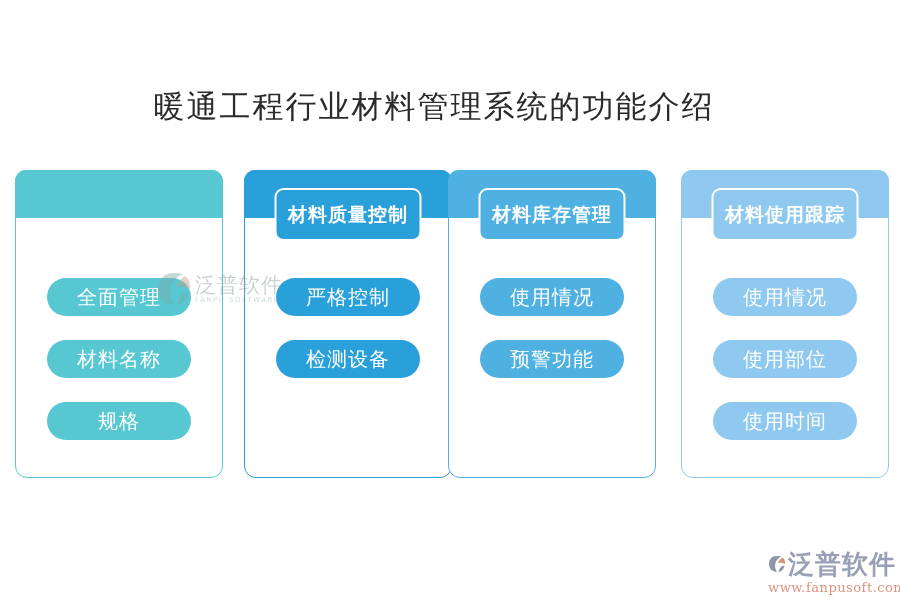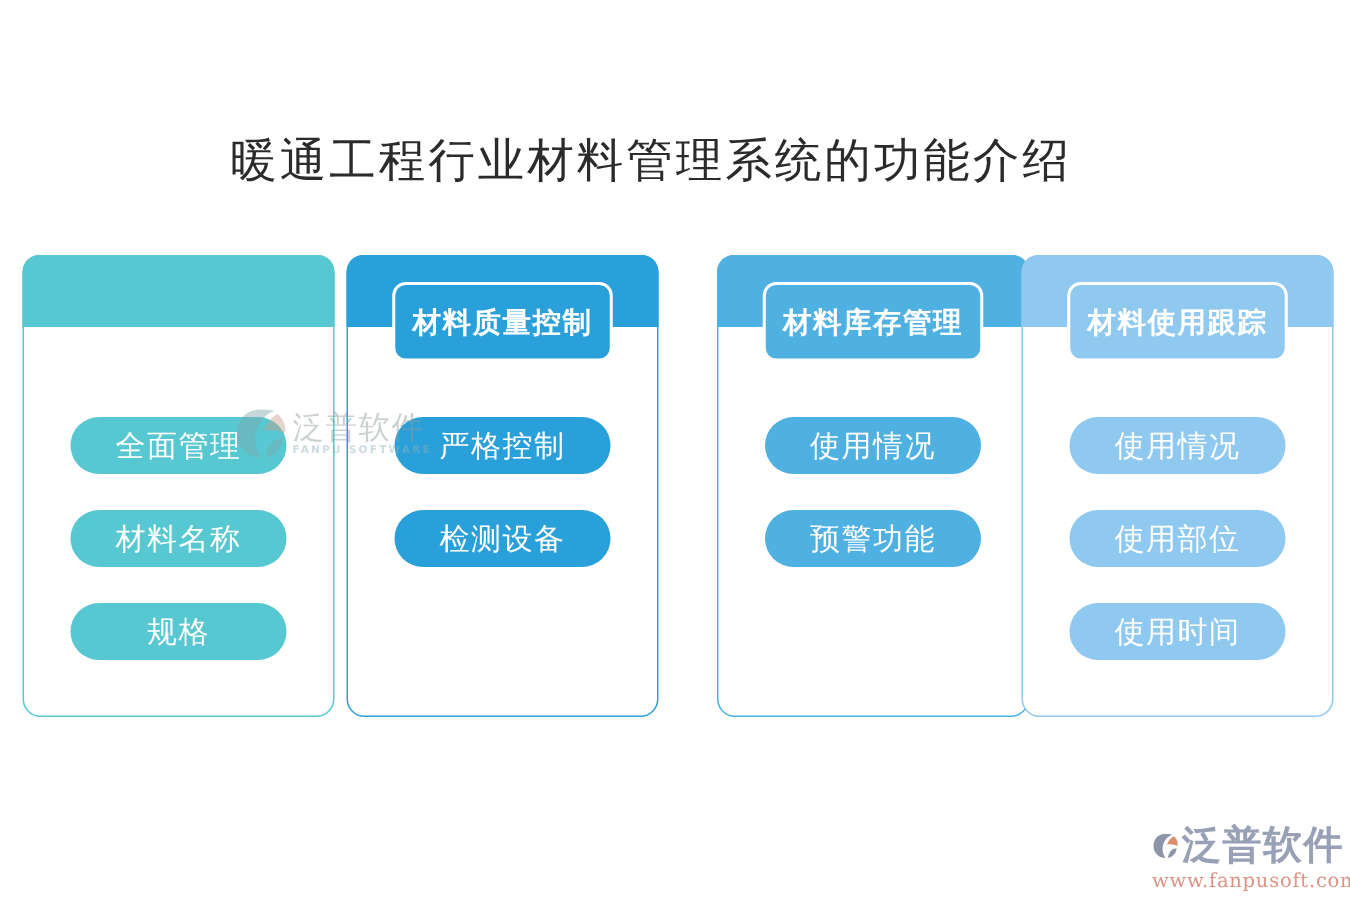--- a/index.html
+++ b/index.html
@@ -25,22 +25,22 @@
   .card {
     position: absolute;
     top: 170px;
     width: 208px; height: 308px;
     background: #ffffff;
     border: 1.5px solid var(--c);
     border-radius: 12px;
     box-sizing: border-box;
   }
   .card.c0 { left: 15px; }
-  .card.c1 { left: 231px; }
-  .card.c2 { left: 478px; }
+  .card.c1 { left: 244px; }
+  .card.c2 { left: 448px; }
   .card.c3 { left: 681px; }
 
   .band {
     position: absolute;
     top: -1px; left: -1px; right: -1px;
     height: 48px;
     background: var(--c);
     border-radius: 11px 11px 0 0;
   }
 
@@ -85,21 +85,20 @@
     opacity: 0.45;
     z-index: 5;
   }
   .watermark .wm-text { margin-left: 3px; }
   .watermark .wm-brand {
     font-size: 21px; color: #8f9d9b; letter-spacing: 1px; line-height: 22px;
   }
   .watermark .wm-sub {
     font-size: 7px; color: #8fb0ba; letter-spacing: 1.5px;
     font-family: "DejaVu Sans", "Liberation Sans", sans-serif;
-    font-weight: bold;
   }
 
   .footer-logo {
     position: absolute;
     left: 768px; top: 546px;
     width: 128px;
     z-index: 5;
   }
   .footer-row { display: flex; align-items: center; }
   .footer-brand {

